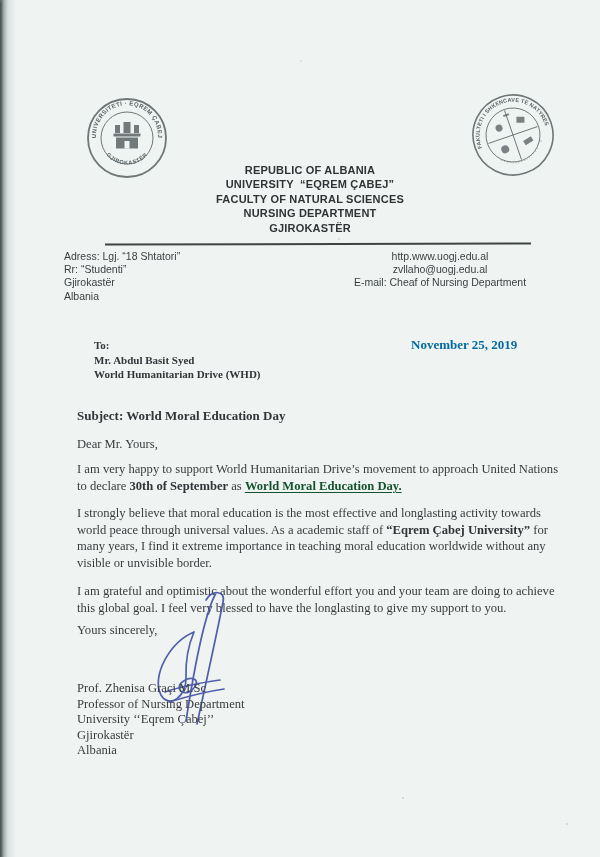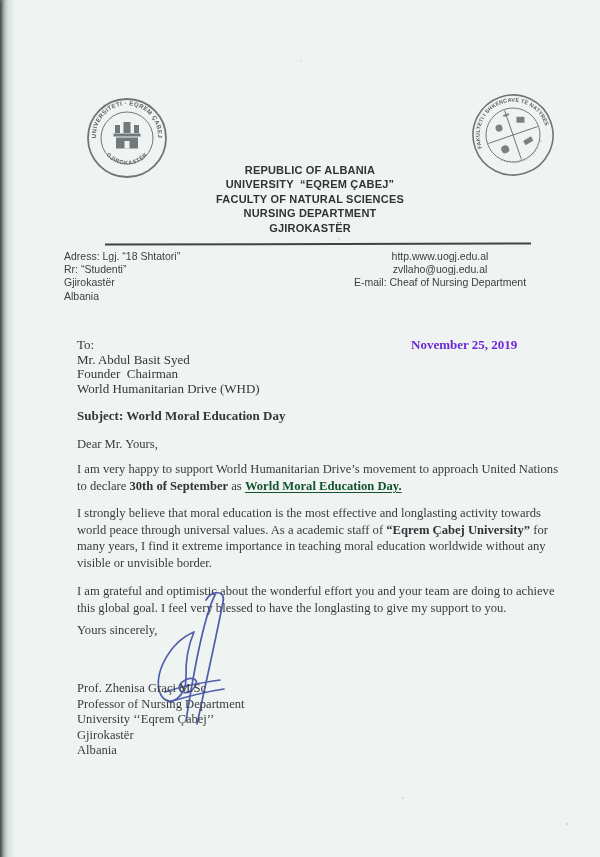--- a/index.html
+++ b/index.html
@@ -34,22 +34,22 @@
   .address-block{
     position:absolute;left:64px;top:250px;
     font-family:"Liberation Sans", sans-serif;font-size:10.5px;line-height:13.2px;color:#3b3e40;
   }
   .web-block{
     position:absolute;left:340px;top:250px;width:200px;text-align:center;
     font-family:"Liberation Sans", sans-serif;font-size:10.5px;line-height:13.2px;color:#3b3e40;
   }
 
   
-  .date{position:absolute;left:411px;top:337px;font-weight:bold;font-size:13px;color:#6d28d9;}
-  .recipient{position:absolute;left:77px;top:338px;font-weight:normal;font-size:13px;line-height:14.6px;color:#333538;}
+  .date{position:absolute;left:411px;top:337px;font-weight:bold;font-size:13px;color:#0369a1;}
+  .recipient{position:absolute;left:94px;top:338px;font-weight:bold;font-size:11px;line-height:14.6px;color:#333538;}
   .subject{position:absolute;left:77px;top:408px;font-weight:bold;font-size:13px;color:#333538;}
   .salutation{position:absolute;left:77px;top:437px;font-size:12.6px;}
   .para{position:absolute;left:77px;font-size:12.6px;line-height:16.6px;white-space:pre-wrap;}
   .para-1{top:461px;}
   .para-2{top:505px;}
   .para-3{top:583px;}
   .closing{position:absolute;left:77px;top:623px;font-size:12.6px;}
   .letter-line{white-space:pre-wrap;}
   .rt-bold{font-weight:bold;color:#313337;}
   .rt-bold-underline{font-weight:bold;color:#14532d;text-decoration:underline;text-decoration-thickness:1.4px;text-underline-offset:2px;}
@@ -134,21 +134,20 @@
   <div class="web-block">
       <div class="letter-line">http.www.uogj.edu.al</div>
       <div class="letter-line">zvllaho@uogj.edu.al</div>
       <div class="letter-line">E-mail: Cheaf of Nursing Department</div>
     </div>
 
   <div class="date">November 25, 2019</div>
   <div class="recipient">
       <div class="letter-line">To:</div>
       <div class="letter-line">Mr. Abdul Basit Syed</div>
-      <div class="letter-line">Founder  Chairman</div>
       <div class="letter-line">World Humanitarian Drive (WHD)</div>
     </div>
   <div class="subject">Subject: World Moral Education Day</div>
   <div class="salutation">Dear Mr. Yours,</div>
 
   <div class="para para-1"><div class="letter-line"><span class="rt-normal">I am very happy to support World Humanitarian Drive’s movement to approach United Nations</span></div><div class="letter-line"><span class="rt-normal">to declare </span><span class="rt-bold">30th of September</span><span class="rt-normal"> as </span><span class="rt-bold-underline">World Moral Education Day.</span></div></div>
   <div class="para para-2"><div class="letter-line"><span class="rt-normal">I strongly believe that moral education is the most effective and longlasting activity towards</span></div><div class="letter-line"><span class="rt-normal">world peace through universal values. As a academic staff of </span><span class="rt-bold">“Eqrem Çabej University”</span><span class="rt-normal"> for</span></div><div class="letter-line"><span class="rt-normal">many years, I find it extreme importance in teaching moral education worldwide without any</span></div><div class="letter-line"><span class="rt-normal">visible or unvisible border.</span></div></div>
   <div class="para para-3"><div class="letter-line"><span class="rt-normal">I am grateful and optimistic about the wonderful effort you and your team are doing to achieve</span></div><div class="letter-line"><span class="rt-normal">this global goal. I feel very blessed to have the longlasting to give my support to you.</span></div></div>
 
   <div class="closing">Yours sincerely,</div>

